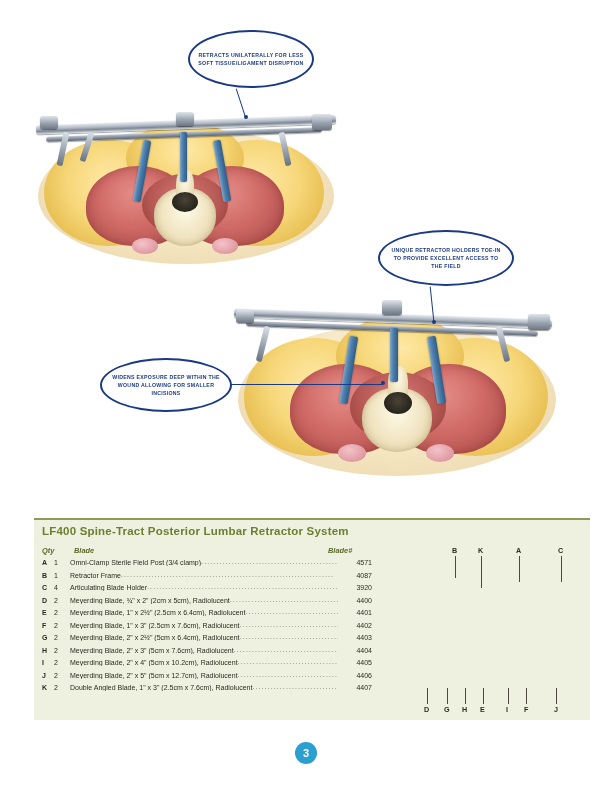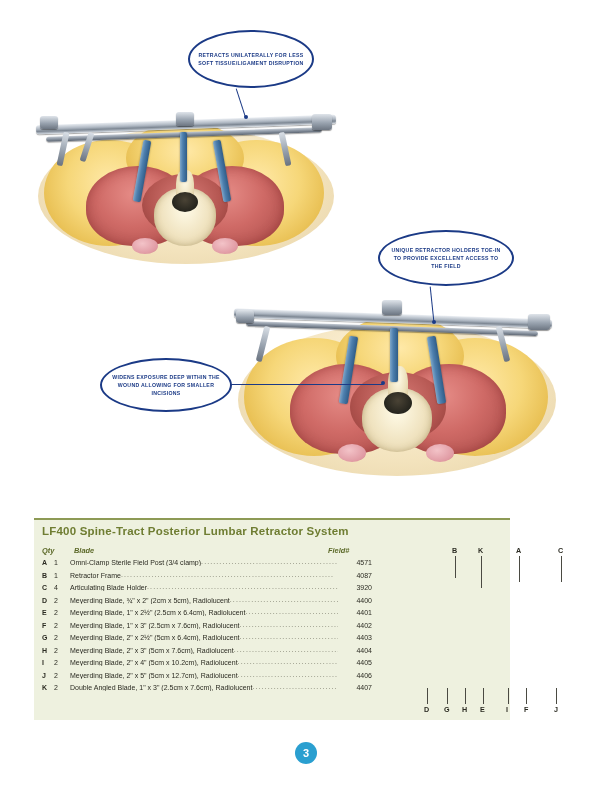--- a/index.html
+++ b/index.html
@@ -95,21 +95,21 @@
     background:rgba(255,255,255,.92);
     padding:4px 8px;
     box-sizing:border-box;
     text-transform:uppercase;
   }
   .leader{position:absolute;background:#1b3a86;height:1.4px;transform-origin:0 50%;}
   .leaderdot{position:absolute;width:4px;height:4px;border-radius:50%;background:#1b3a86;}
 
   
   .panel{
-    position:absolute;left:34px;top:518px;width:476px;height:200px;
+    position:absolute;left:34px;top:518px;width:556px;height:200px;
     background:#eef1df;
     border-top:2px solid #8d9a55;
   }
   .panel-title{
     position:absolute;left:8px;top:5px;
     color:#6f7d32;
     font-size:11.5px;font-weight:bold;
     letter-spacing:.2px;
   }
   .tbl{
@@ -232,21 +232,21 @@
   <div class="leader" style="left:231px;top:384px;width:152px;"></div>
   <div class="leaderdot" style="left:381px;top:381px;"></div>
 
   <div class="panel">
     <div class="panel-title">LF400 Spine-Tract Posterior Lumbar Retractor System</div>
 
     <div class="tbl">
       <div class="hdr">
         <span class="h-qty">Qty</span>
         <span class="h-item">Blade</span>
-        <span class="h-part">Field#</span>
+        <span class="h-part">Blade#</span>
       </div>
       <div id="rows">
           <div class="row">
             <span class="ltr">A</span>
             <span class="qty">1</span>
             <span class="item"><span>Omni-Clamp Sterile Field Post (3/4 clamp)</span><span class="dots"> ......................................................................</span></span>
             <span class="part">4571</span>
           </div>
           <div class="row">
             <span class="ltr">B</span>

